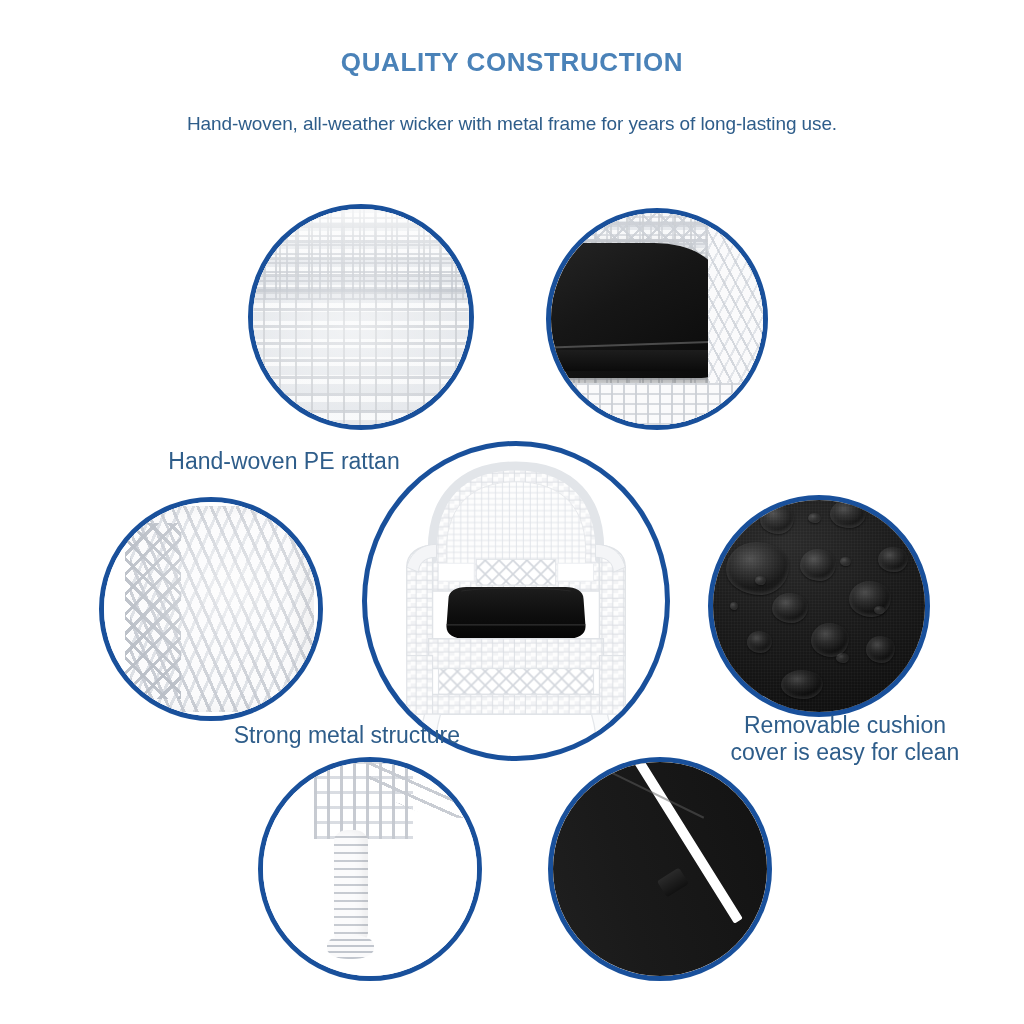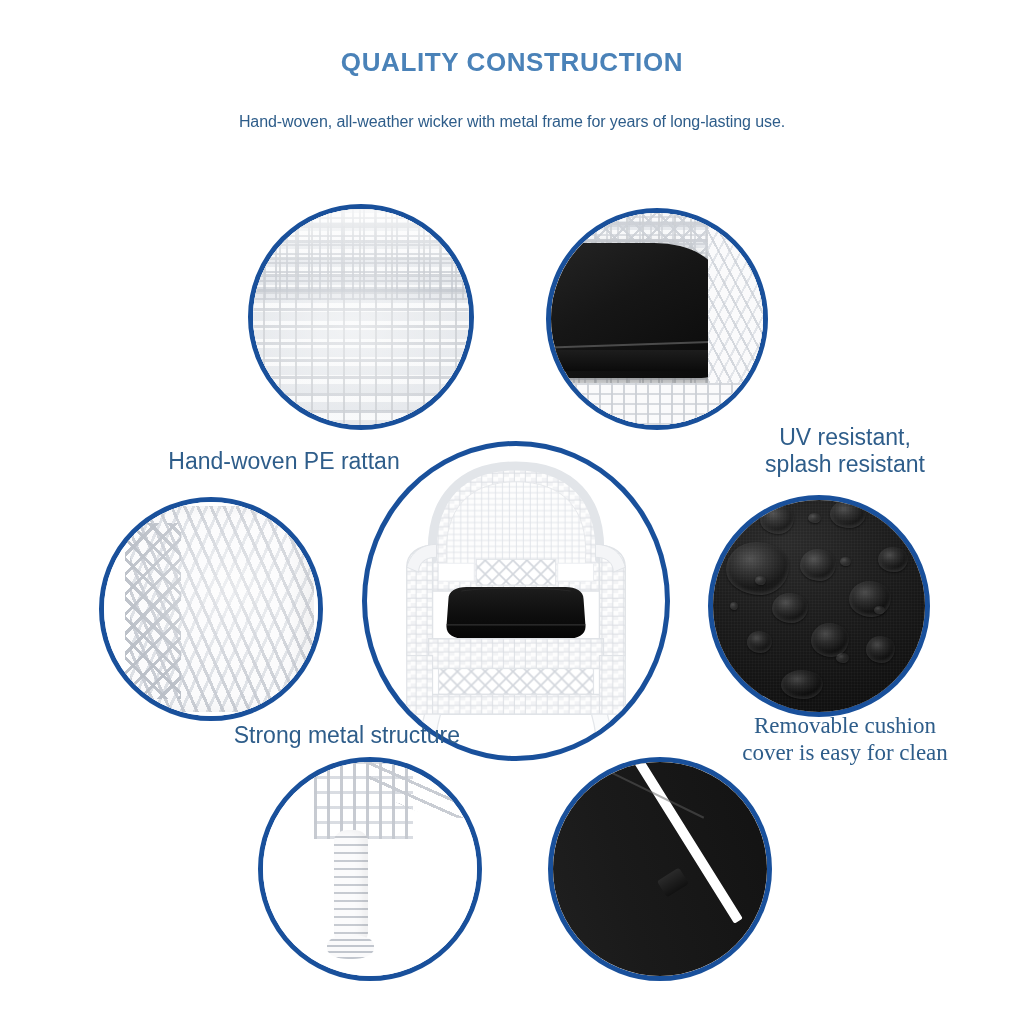--- a/index.html
+++ b/index.html
@@ -10,21 +10,21 @@
   }
   #stage{position:relative;width:1024px;height:1024px;background:#fff;}
 
   
   .title{
     position:absolute;top:47px;left:0;width:1024px;text-align:center;
     font-size:26px;font-weight:bold;letter-spacing:.6px;color:#4a82b8;
   }
   .subtitle{
     position:absolute;top:113px;left:0;width:1024px;text-align:center;
-    font-size:16px;font-weight:400;color:#2e5d8a;letter-spacing:-.1px;
+    font-size:19px;font-weight:400;color:#2e5d8a;letter-spacing:-.1px;
   }
 
   
   .circle{
     position:absolute;border-radius:50%;
     border:5px solid #19509b;
     background:#ffffff;overflow:hidden;box-sizing:border-box;
   }
   .circle .art{position:absolute;inset:0;}
 
@@ -271,21 +271,19 @@
         <path d="M58 274 C54 288 52 300 54 312 L70 312 C68 300 70 288 74 274 Z" fill="#fafbfc" stroke="#e3e6ea" stroke-width="1.2"></path>
         <path d="M242 274 C246 288 248 300 246 312 L230 312 C232 300 230 288 226 274 Z" fill="#fafbfc" stroke="#e3e6ea" stroke-width="1.2"></path>
         <ellipse cx="62" cy="314" rx="11" ry="6" fill="#f7f8fa" stroke="#e3e6ea" stroke-width="1.2"></ellipse>
         <ellipse cx="238" cy="314" rx="11" ry="6" fill="#f7f8fa" stroke="#e3e6ea" stroke-width="1.2"></ellipse>
       </svg>
     </div>
   </div>
 
   <div class="caption" style="left:119px;top:448px;width:330px;text-align:center;">Hand-woven PE rattan</div>
 
-  <div class="caption" style="left:700px;top:424px;width:290px;text-align:center;">UV resistant,
-splash resistant</div>
 
   <div class="caption" style="left:120px;top:722px;width:340px;text-align:right;">Strong metal structure</div>
 
-  <div class="caption" style="left:690px;top:712px;width:310px;text-align:center;font-family:Liberation Serif, serif;">Removable cushion
+  <div class="caption" style="left:690px;top:712px;width:310px;text-align:center;">Removable cushion
 cover is easy for clean</div>
 
 </div>
 
 </body></html>

